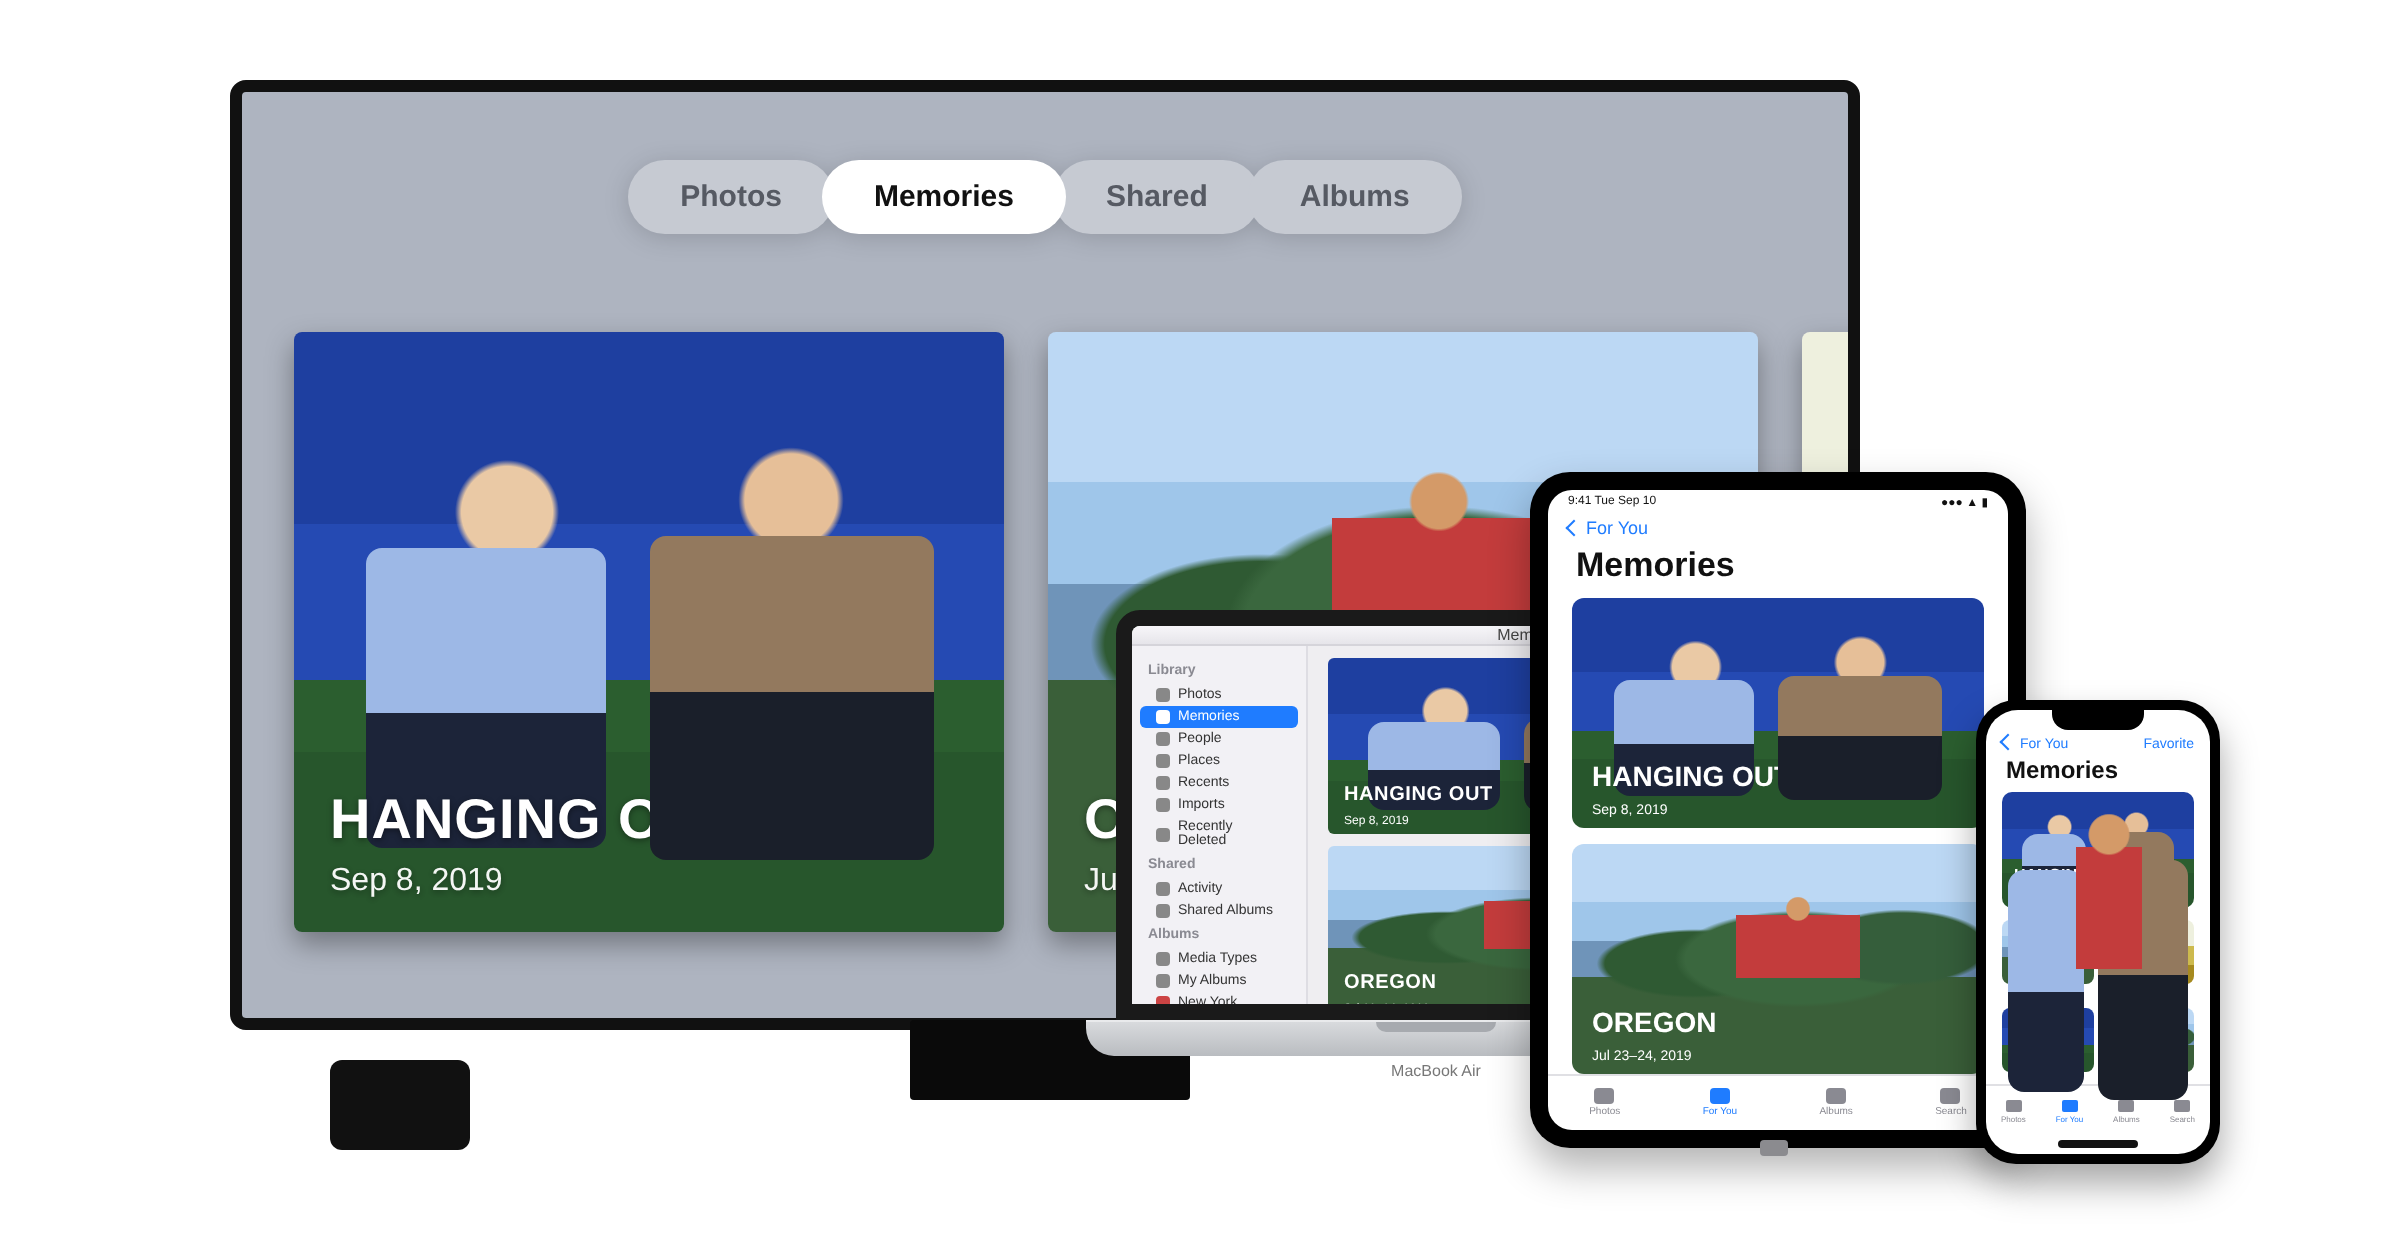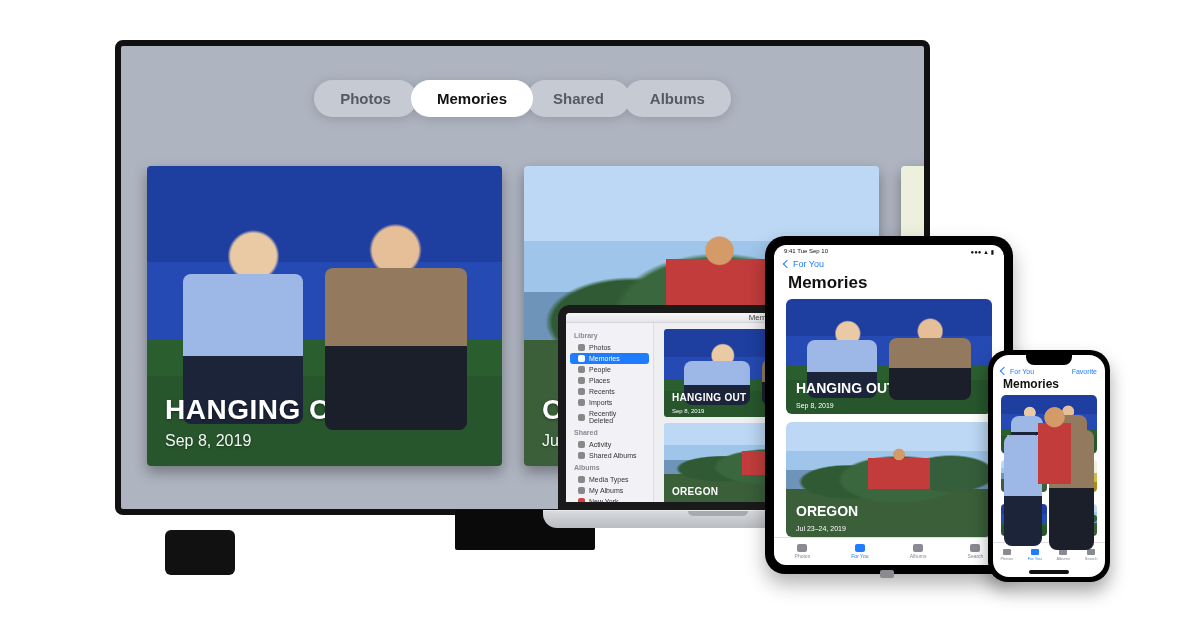--- a/index.html
+++ b/index.html
@@ -303,20 +303,21 @@
           </div>
           <div class="mac-card scene-oregon">
             <div class="title">OREGON</div>
             <div class="date">Jul 23–24, 2019</div>
           </div>
         </div>
       </div>
     </div>
   </div>
   <div class="mac-base"></div>
+  <div class="mac-label">MacBook Air</div>
 </div>
 
 <div class="ipad">
   <div class="ipad-screen">
     <div class="ipad-status">
       <span>9:41  Tue Sep 10</span>
       <span>●●● ▲ ▮</span>
     </div>
     <div class="ipad-nav">
       <span class="chev"></span>

